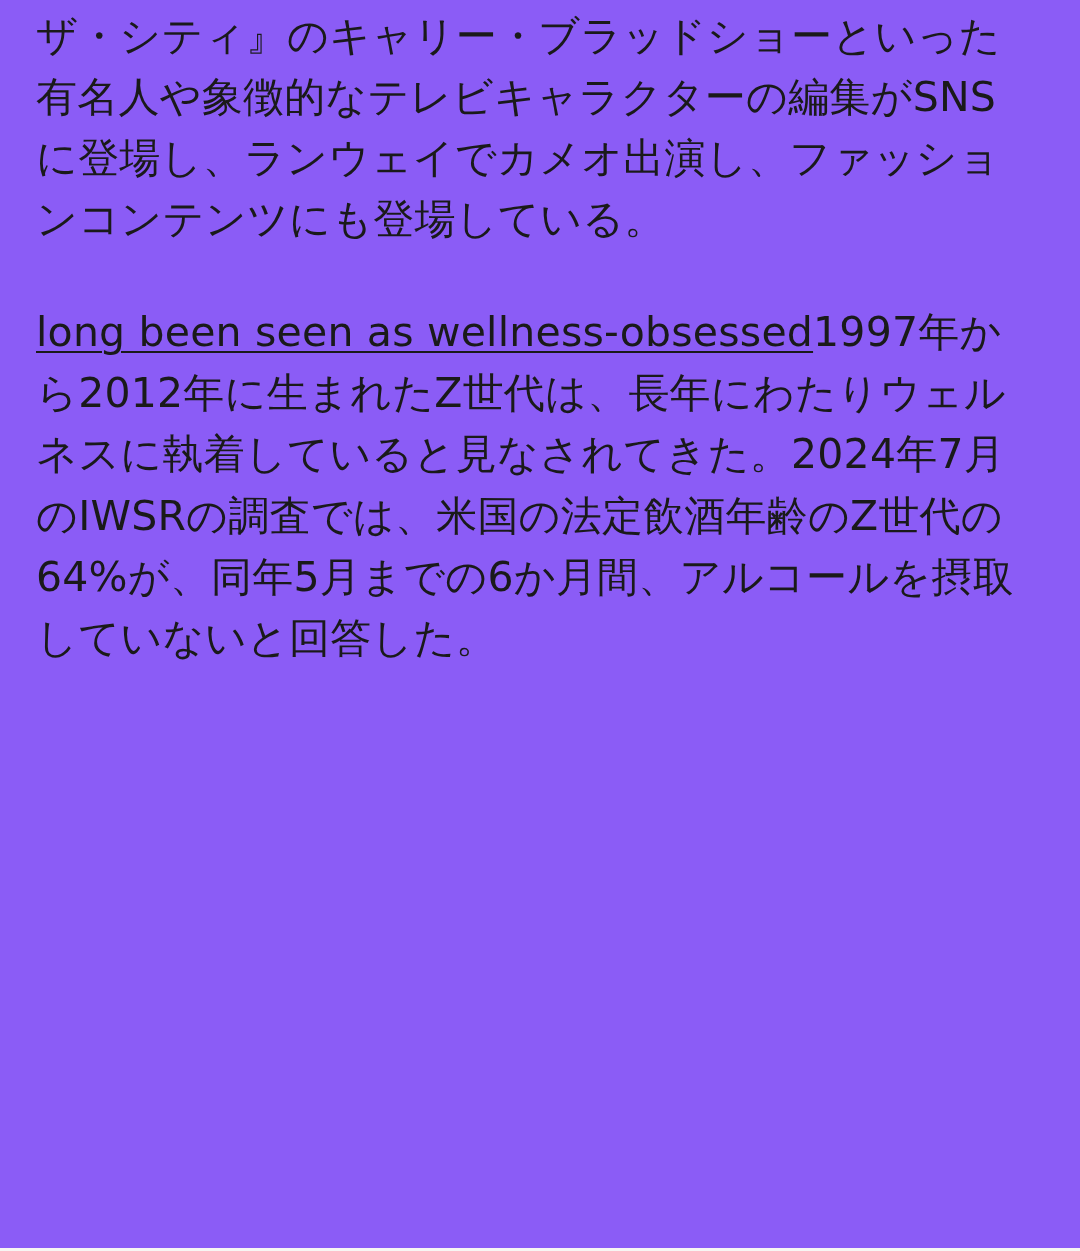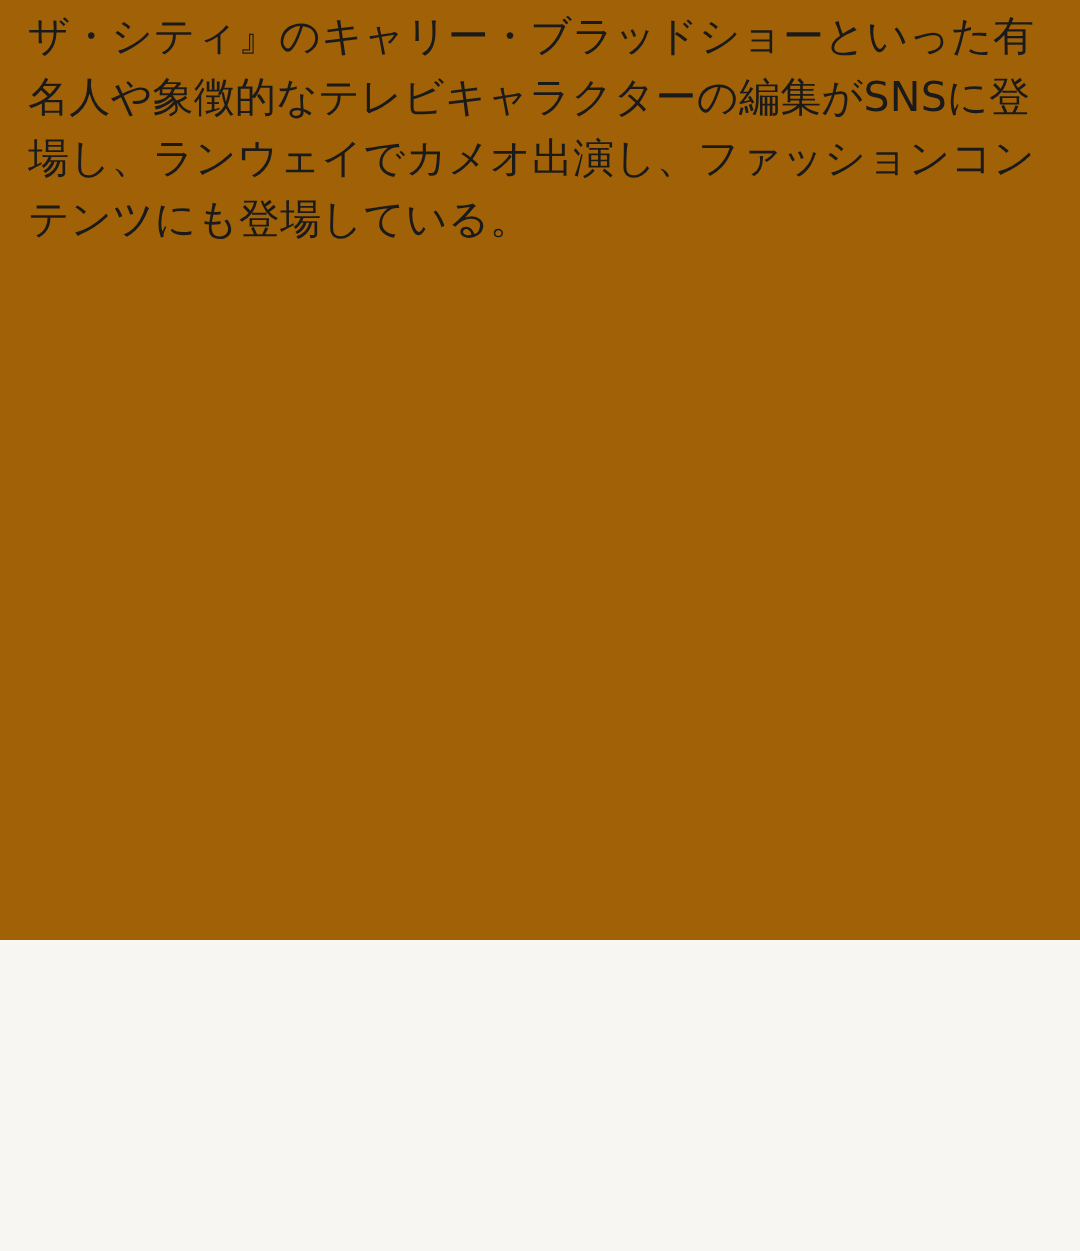--- a/index.html
+++ b/index.html
@@ -10,24 +10,24 @@
   body {
     width: 1080px;
     height: 1251px;
     overflow: hidden;
     font-family: "Liberation Serif", serif;
     color: #1a1a1a;
   }
   .page {
     position: relative;
     width: 1080px;
-    height: 940px;
-    background: #a16207;
+    height: 1248px;
+    background: #8b5cf6;
     box-sizing: border-box;
-    padding: 0 44px 0 28px;
+    padding: 0 44px 0 36px;
   }
   .article {
     padding-top: 6px;
   }
   p.para {
     margin: 0 0 52px 0;
     font-size: 41px;
     line-height: 1.49;
     letter-spacing: 0.2px;
     text-align: left;
@@ -50,16 +50,19 @@
 </head>
 <body>
 
 <div class="page">
   <div class="article">
 
     <p class="para jp">
       <span>ザ・シティ』のキャリー・ブラッドショーといった有名人や象徴的なテレビキャラクターの編集がSNSに登場し、ランウェイでカメオ出演し、ファッションコンテンツにも登場している。</span>
     </p>
 
+    <p class="para jp">
+      <a class="lead-link">long been seen as wellness-obsessed</a><span>1997年から2012年に生まれたZ世代は、長年にわたりウェルネスに執着していると見なされてきた。2024年7月のIWSRの調査では、米国の法定飲酒年齢のZ世代の64%が、同年5月までの6か月間、アルコールを摂取していないと回答した。</span>
+    </p>
 
 
   </div>
 </div>
 
 </body></html>

